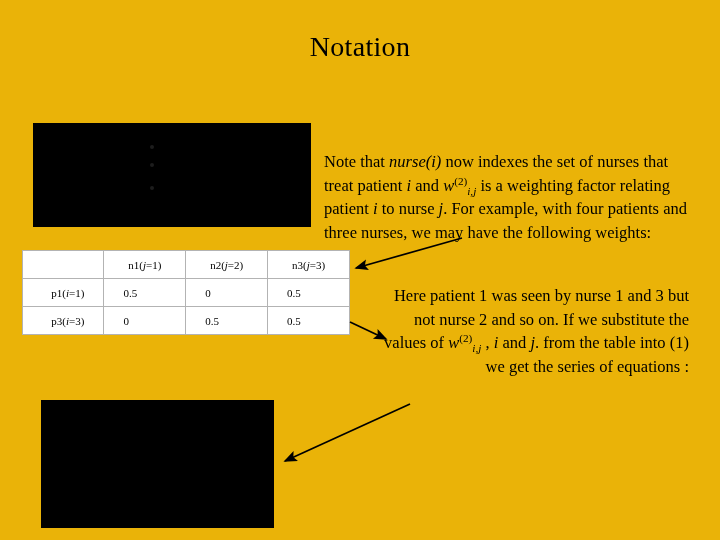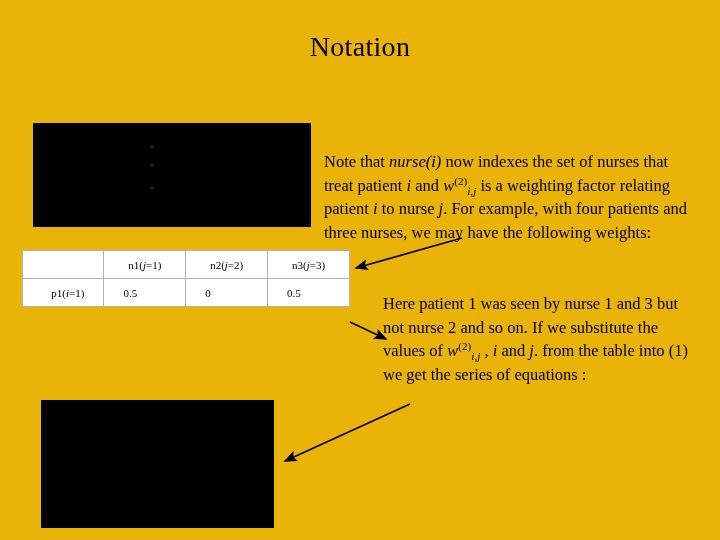--- a/index.html
+++ b/index.html
@@ -70,23 +70,23 @@
   }
   #para-top {
     left: 324px;
     top: 114px;
     width: 372px;
     text-align: left;
     margin-top: 36px;
   }
   #para-right {
     left: 383px;
-    top: 292px;
+    top: 284px;
     width: 306px;
-    text-align: left;
+    text-align: right;
   }
 
   .it { font-style: italic; }
   .wsym { font-style: italic; white-space: nowrap; }
   .wsym sup {
     font-size: 0.68em;
     font-style: normal;
     vertical-align: super;
     line-height: 0;
   }
@@ -153,20 +153,26 @@
         <th class="col-n"><span>n3(</span><span class="it">j</span><span>=3)</span></th>
       </tr>
     </thead>
     <tbody>
       <tr>
         <td class="rowlab"><span>p1(</span><span class="it">i</span><span>=1)</span></td>
         <td class="val">0.5</td>
         <td class="val">0</td>
         <td class="val">0.5</td>
       </tr>
+      <tr>
+        <td class="rowlab"><span>p3(</span><span class="it">i</span><span>=3)</span></td>
+        <td class="val">0</td>
+        <td class="val">0.5</td>
+        <td class="val">0.5</td>
+      </tr>
     </tbody>
   </table>
 
   <div class="bodytext" id="para-right"><span>Here patient 1 was seen by nurse 1 and 3 but not nurse 2 and so on. If we substitute the values  of </span><span class="wsym"><span>w</span><sup>(2)</sup><sub>i,j</sub></span><span> , </span><span class="it">i</span><span> and </span><span class="it">j</span><span>. from the table into (1) we get the series of equations :</span></div>
 
   <div class="redacted" id="eq-box-bottom"></div>
 
   <svg id="arrows" viewBox="0 0 720 540">
     <defs>
       <marker id="ah" markerWidth="9" markerHeight="9" refX="7" refY="3.2" orient="auto" markerUnits="strokeWidth">

